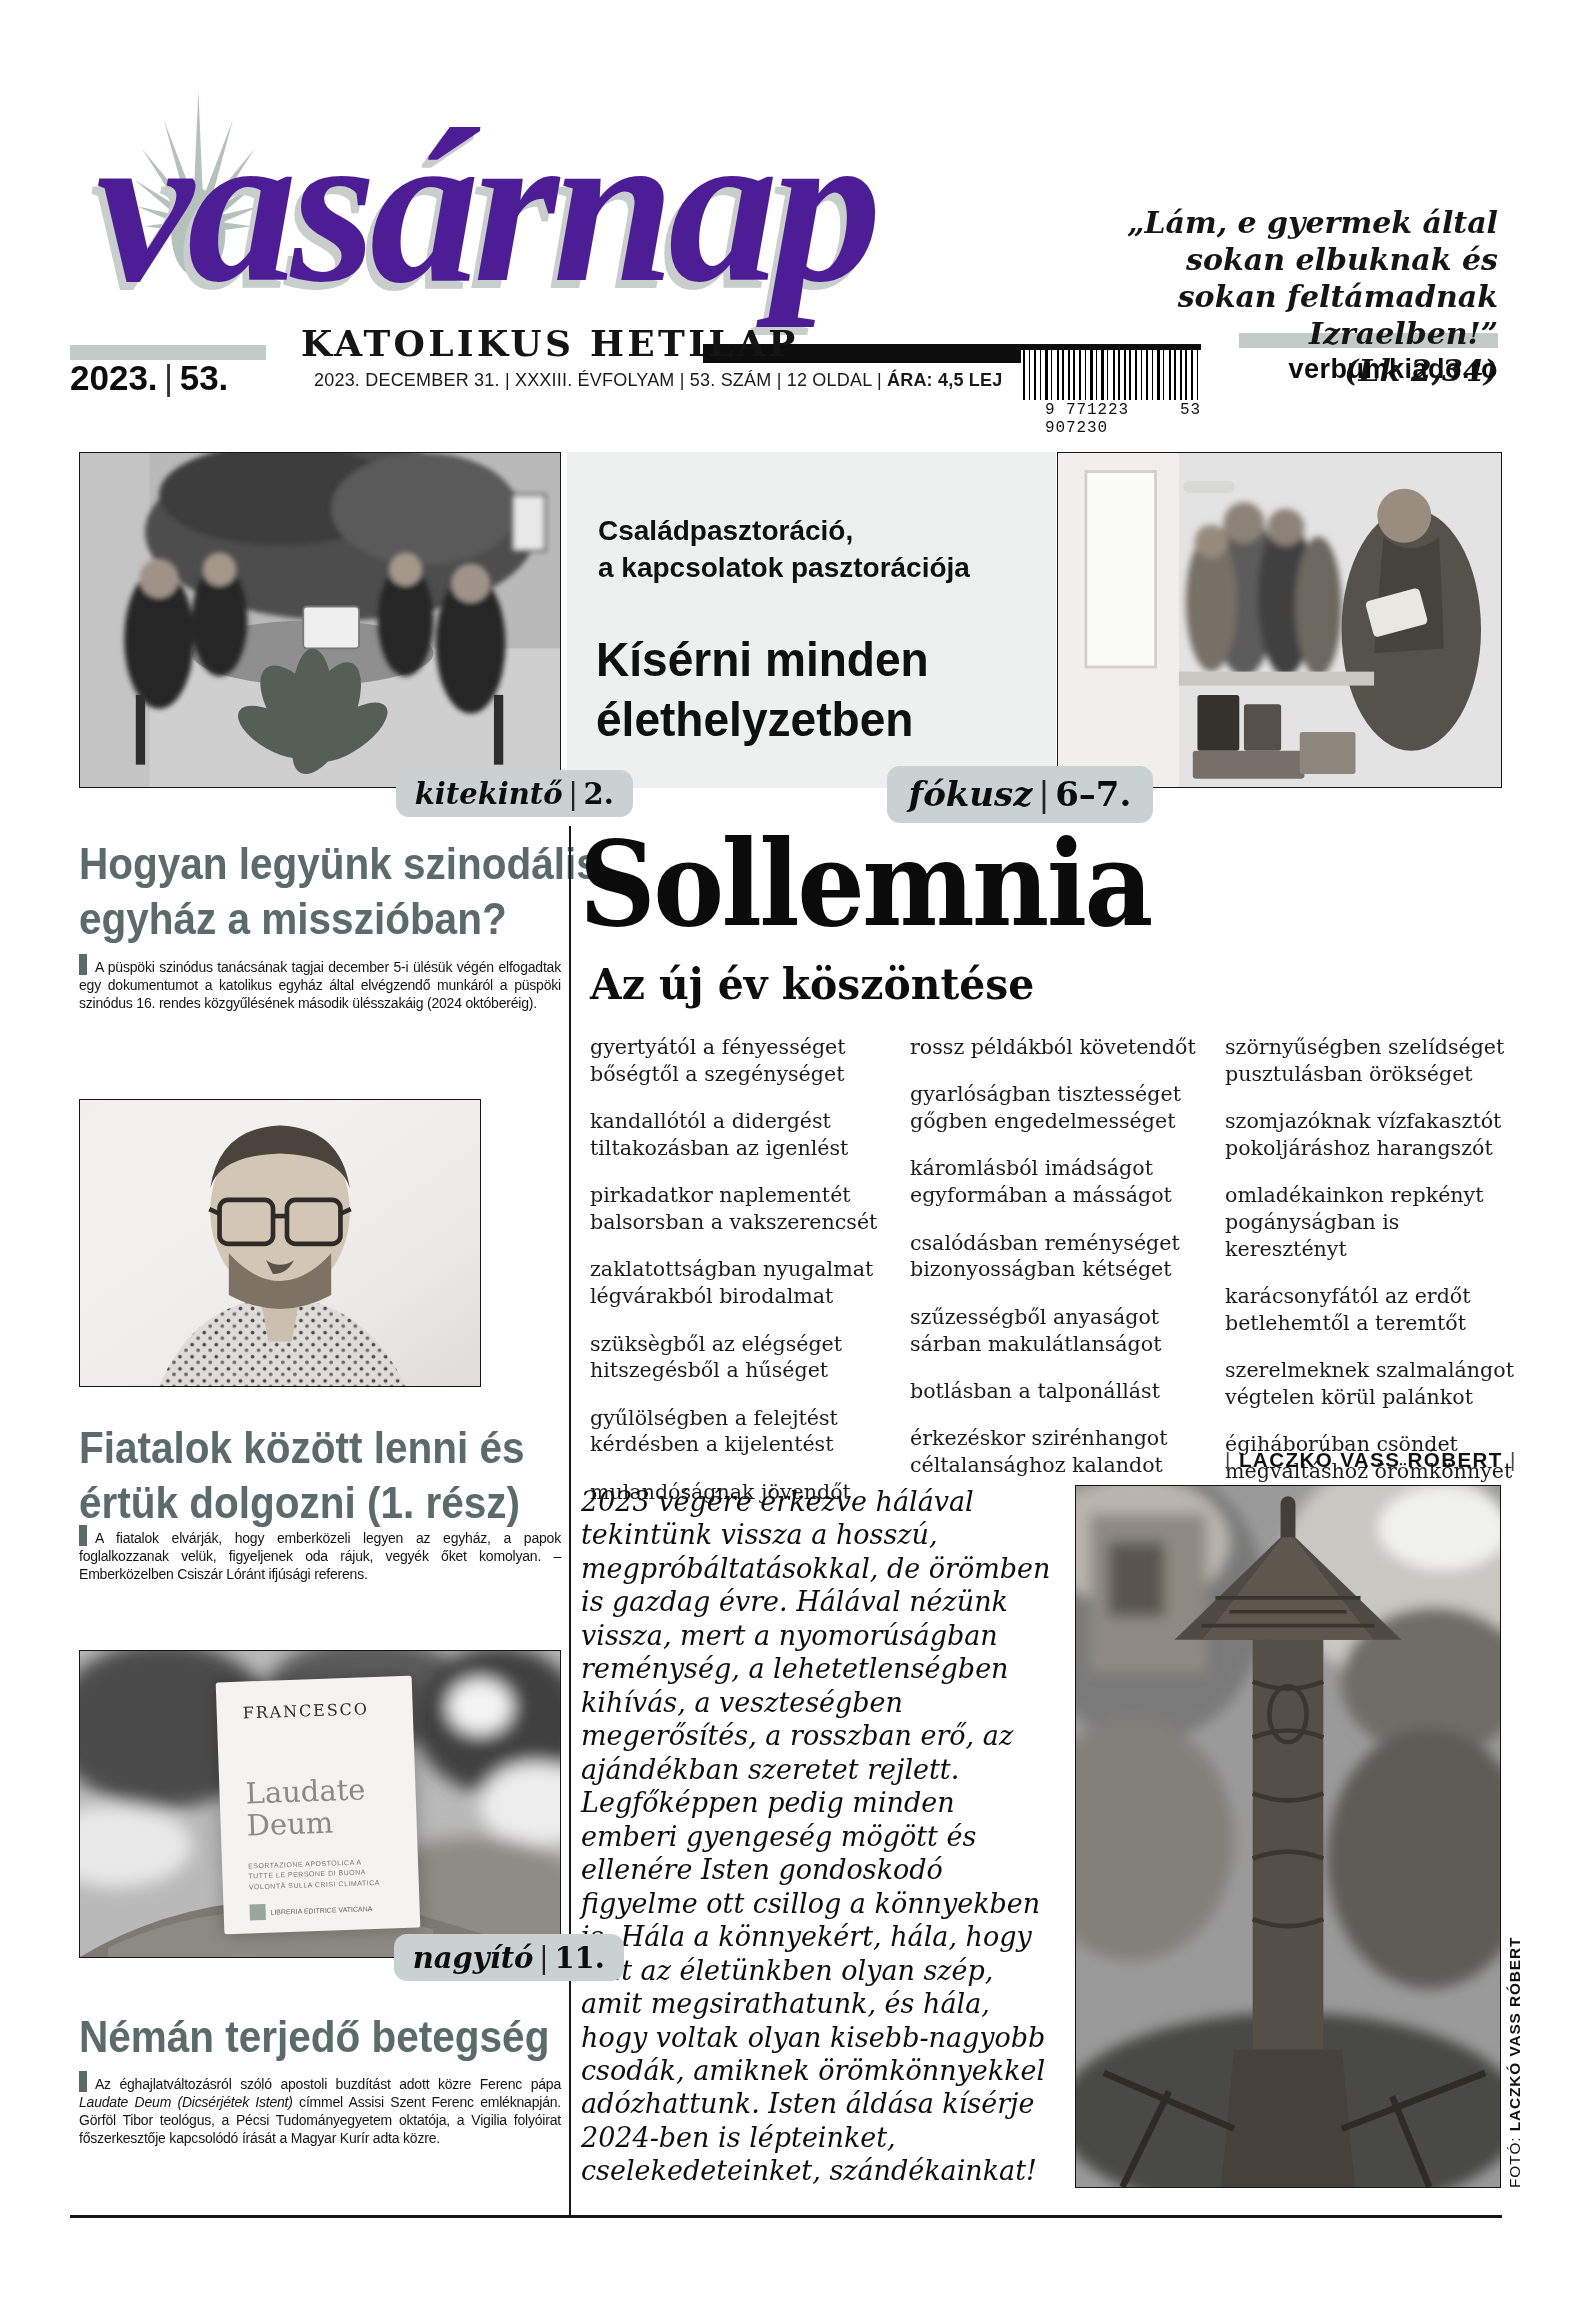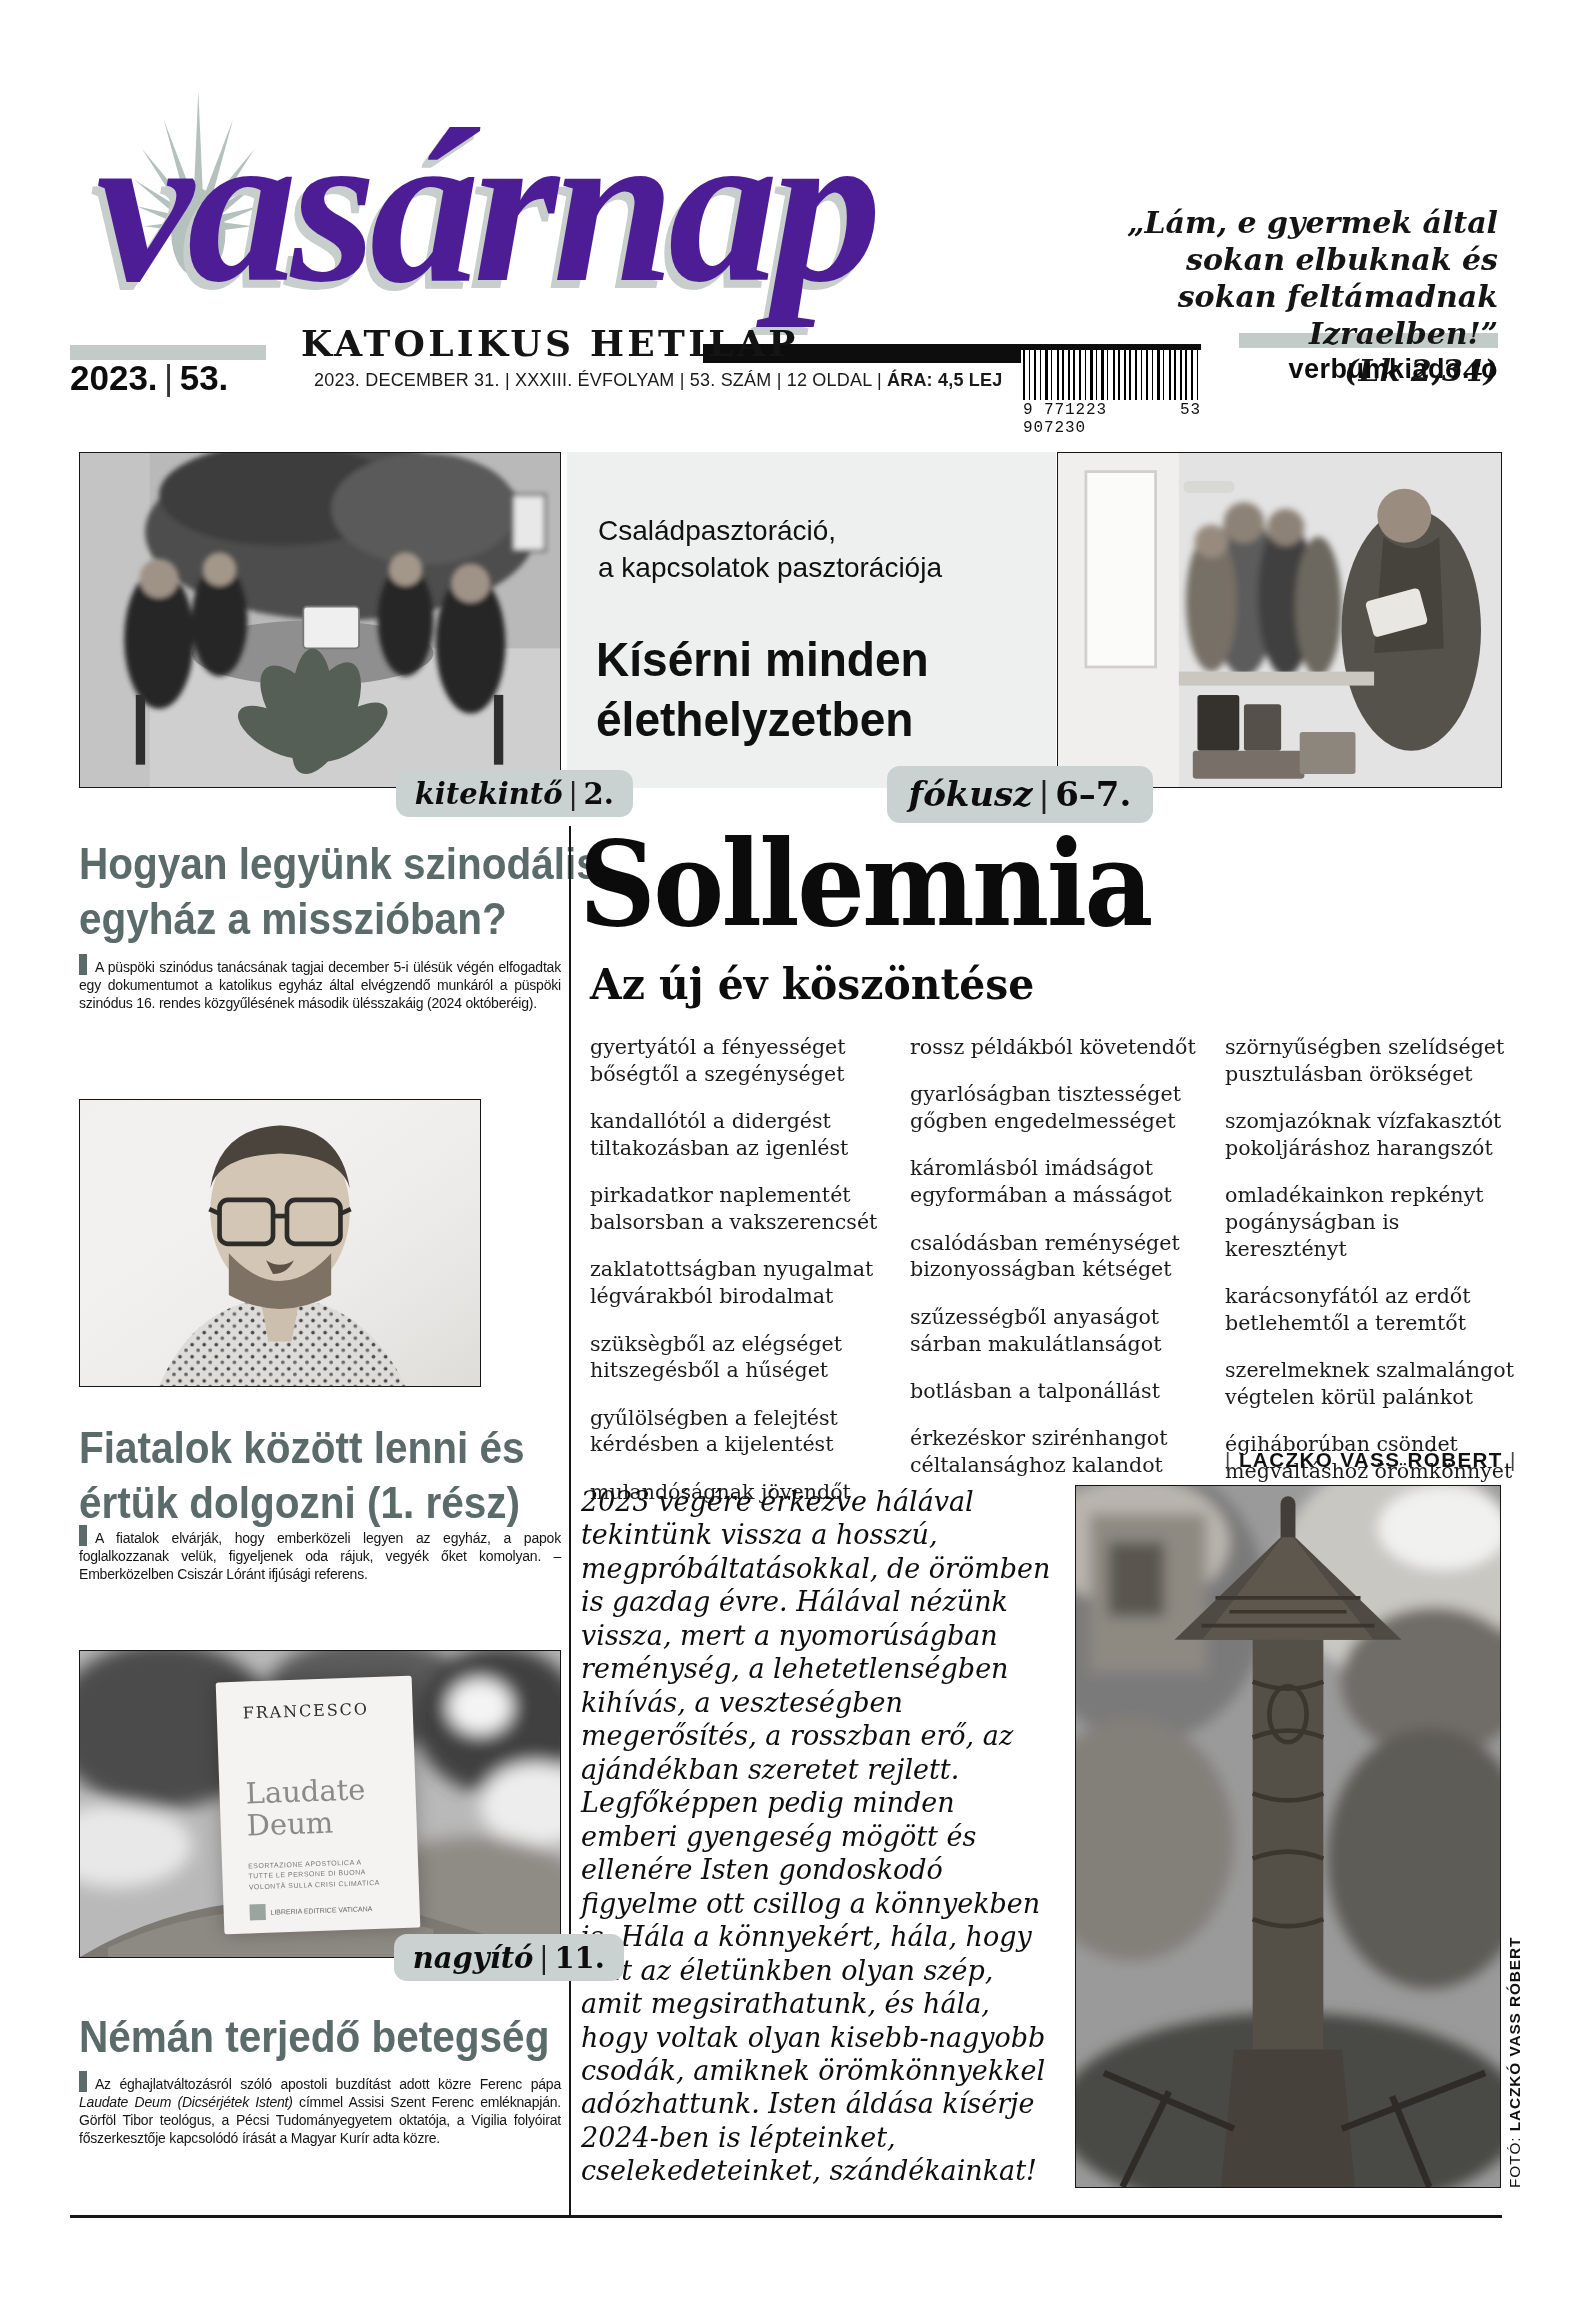--- a/index.html
+++ b/index.html
@@ -23,33 +23,33 @@
   .quote{left:1098px;top:185px;width:400px;text-align:right;
     font-family:"DejaVu Serif","Liberation Serif",serif;font-style:italic;font-weight:700;
     font-size:30px;line-height:1.23;color:#151515;margin-top:20px;}
   .website{left:1031px;top:354px;width:467px;text-align:right;
     font-weight:700;font-size:27px;letter-spacing:0.5px;color:#0d0d0d;}
 
   .barcode{left:1021px;top:350px;width:182px;height:70px;background:#fff;z-index:5;}
   .barcode .bars{height:50px;margin:0 1.9px;
     background:repeating-linear-gradient(90deg,#000 0 2.3px,#fff 2.3px 5.6px,#000 5.6px 7px,#fff 7px 11.2px);}
   .barcode .digits{font-family:"Liberation Mono",monospace;font-size:16px;letter-spacing:0.9px;
-    display:flex;justify-content:space-between;padding:0.9px 1.9px;}
+    display:flex;justify-content:space-between;padding:0.9px 1.9px;margin-left:22px;}
 
   .edition{left:70px;top:358px;font-weight:700;font-size:35px;color:#0d0d0d;}
   .edition .sep{font-weight:400;padding:0 6.5px;color:#333;}
   .dateline{left:314px;top:370px;font-size:18px;letter-spacing:0.2px;color:#1a1a1a;white-space:nowrap;}
   .dateline b{font-weight:700;}
 
   
   .photo{background:#ddd;border:1.4px solid #161616;box-sizing:border-box;overflow:hidden;}
   .photo svg{display:block;width:100%;height:100%;}
   .ph-meeting{left:79px;top:452px;width:482px;height:336px;}
   .teaser{left:567px;top:452px;width:489px;height:336px;background:#edf0ef;}
-  .teaser .kicker{position:absolute;left:31px;top:60px;font-weight:400;font-size:28px;line-height:1.33;color:#101010;}
+  .teaser .kicker{position:absolute;left:31px;top:60px;font-weight:700;font-size:28px;line-height:1.33;color:#101010;}
   .teaser .big{position:absolute;left:29px;top:178px;font-weight:700;font-size:49px;line-height:1.22;color:#101010;
      transform:scaleX(.94);transform-origin:left top;}
   .ph-books{left:1057px;top:452px;width:445px;height:336px;}
 
   
   .tag{background:#c9d2d0;border-radius:13px;padding:6.5px 18.7px;white-space:nowrap;z-index:6;
     font-family:"DejaVu Serif","Liberation Serif",serif;font-size:29px;color:#0d0d0d;}
   .tag .lbl{font-style:italic;font-weight:700;}
   .tag .pipe{font-weight:400;padding:0 5.6px;color:#222;}
   .tag .pg{font-weight:700;font-family:"DejaVu Serif",serif;}

